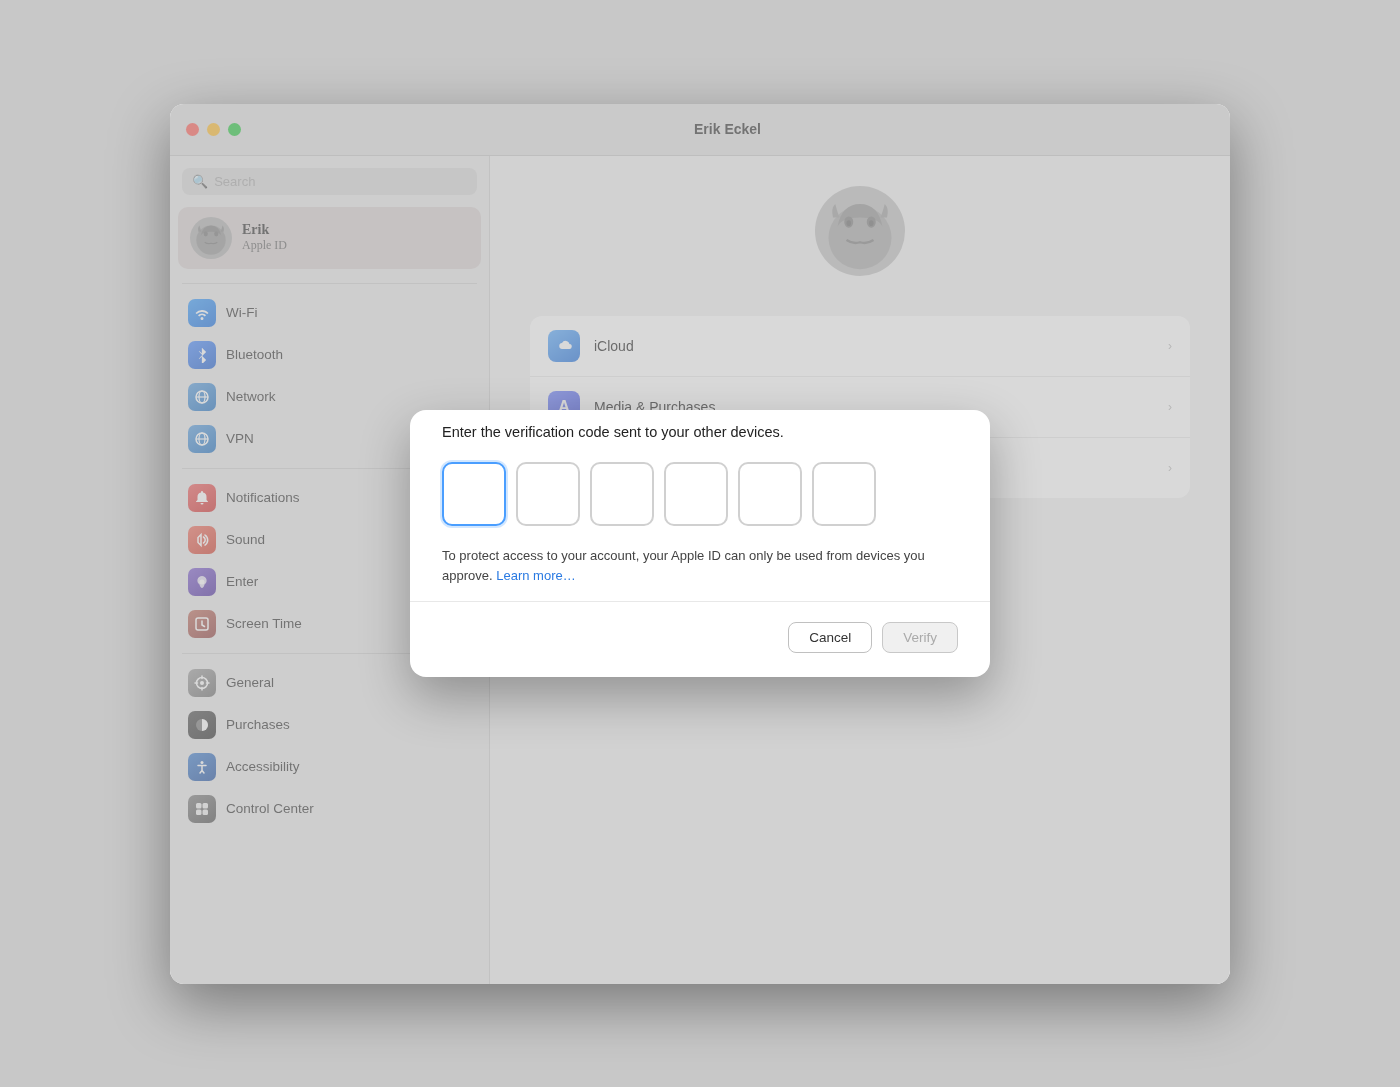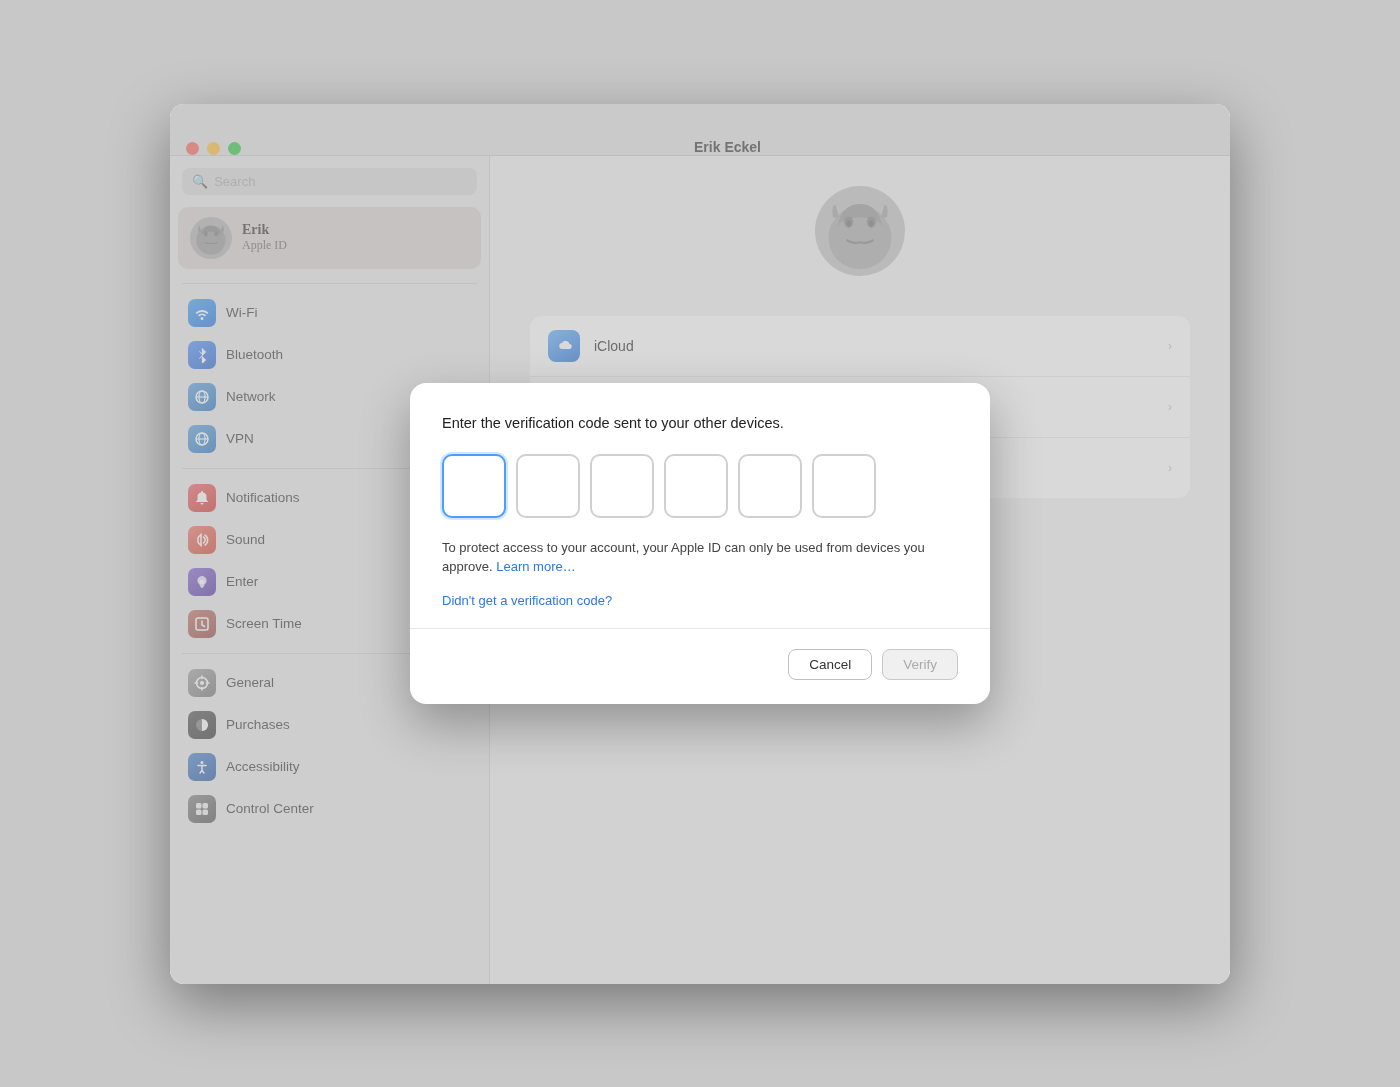--- a/index.html
+++ b/index.html
@@ -33,21 +33,21 @@
       overflow: hidden;
       position: relative;
     }
 
     
     .title-bar {
       height: 52px;
       background: #e0e0e0;
       border-bottom: 1px solid #c8c8c8;
       display: flex;
-      align-items: flex-end;
+      align-items: center;
       padding: 0 16px;
       flex-shrink: 0;
     }
 
     .window-controls {
       display: flex;
       gap: 8px;
       align-items: center;
     }
 
@@ -284,21 +284,21 @@
       justify-content: center;
       z-index: 100;
       border-radius: 14px;
     }
 
     .modal-dialog {
       background: white;
       border-radius: 16px;
       width: 580px;
       box-shadow: 0 20px 50px rgba(0,0,0,0.3);
-      padding: 30px 32px 24px;
+      padding: 12px 32px 24px;
     }
 
     .modal-title {
       font-size: 14.5px;
       color: #222;
       margin-bottom: 20px;
       line-height: 1.4;
     }
 
     .code-inputs {
@@ -620,21 +620,20 @@
           <input class="code-box" type="text" maxlength="1" style="">
           <input class="code-box" type="text" maxlength="1" style="">
           <input class="code-box" type="text" maxlength="1" style="">
         </div>
 
         <p class="modal-description">
           <span>To protect access to your account, your Apple ID can only be used from devices you approve.</span>
           <a href="#" class="modal-link">Learn more…</a>
         </p>
 
-        <a href="#" class="modal-link modal-resend">Didn't get a verification code?</a>
 
         <div class="modal-divider"></div>
 
         <div class="modal-actions">
           <button class="btn-cancel">Cancel</button>
           <button class="btn-verify">Verify</button>
         </div>
       </div>
     </div>
 

